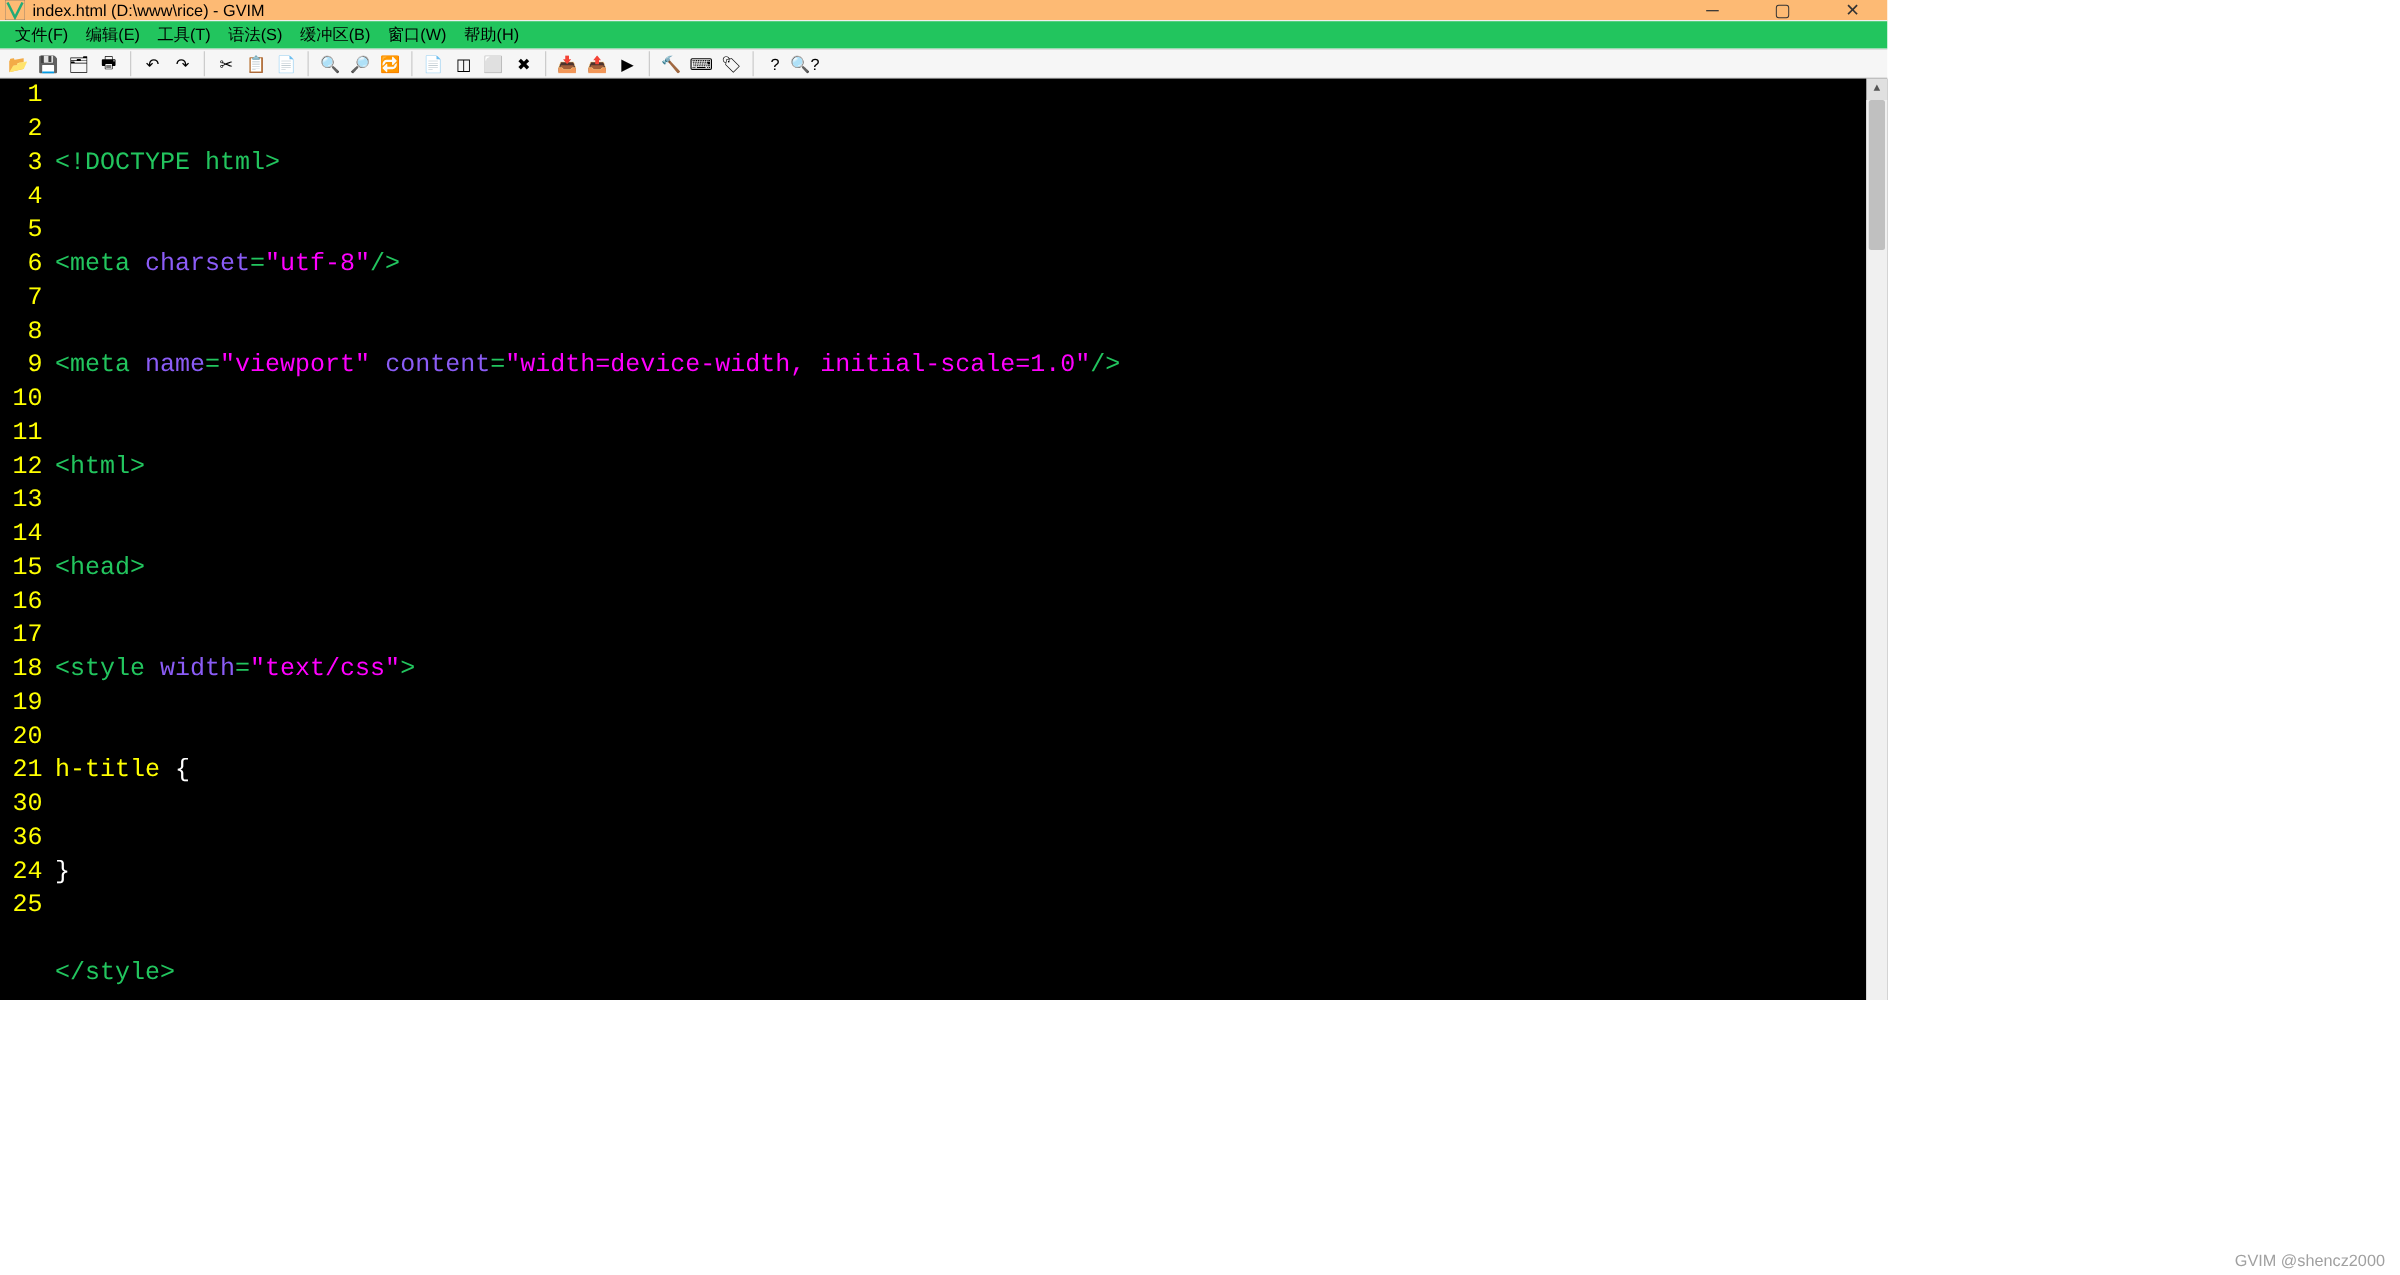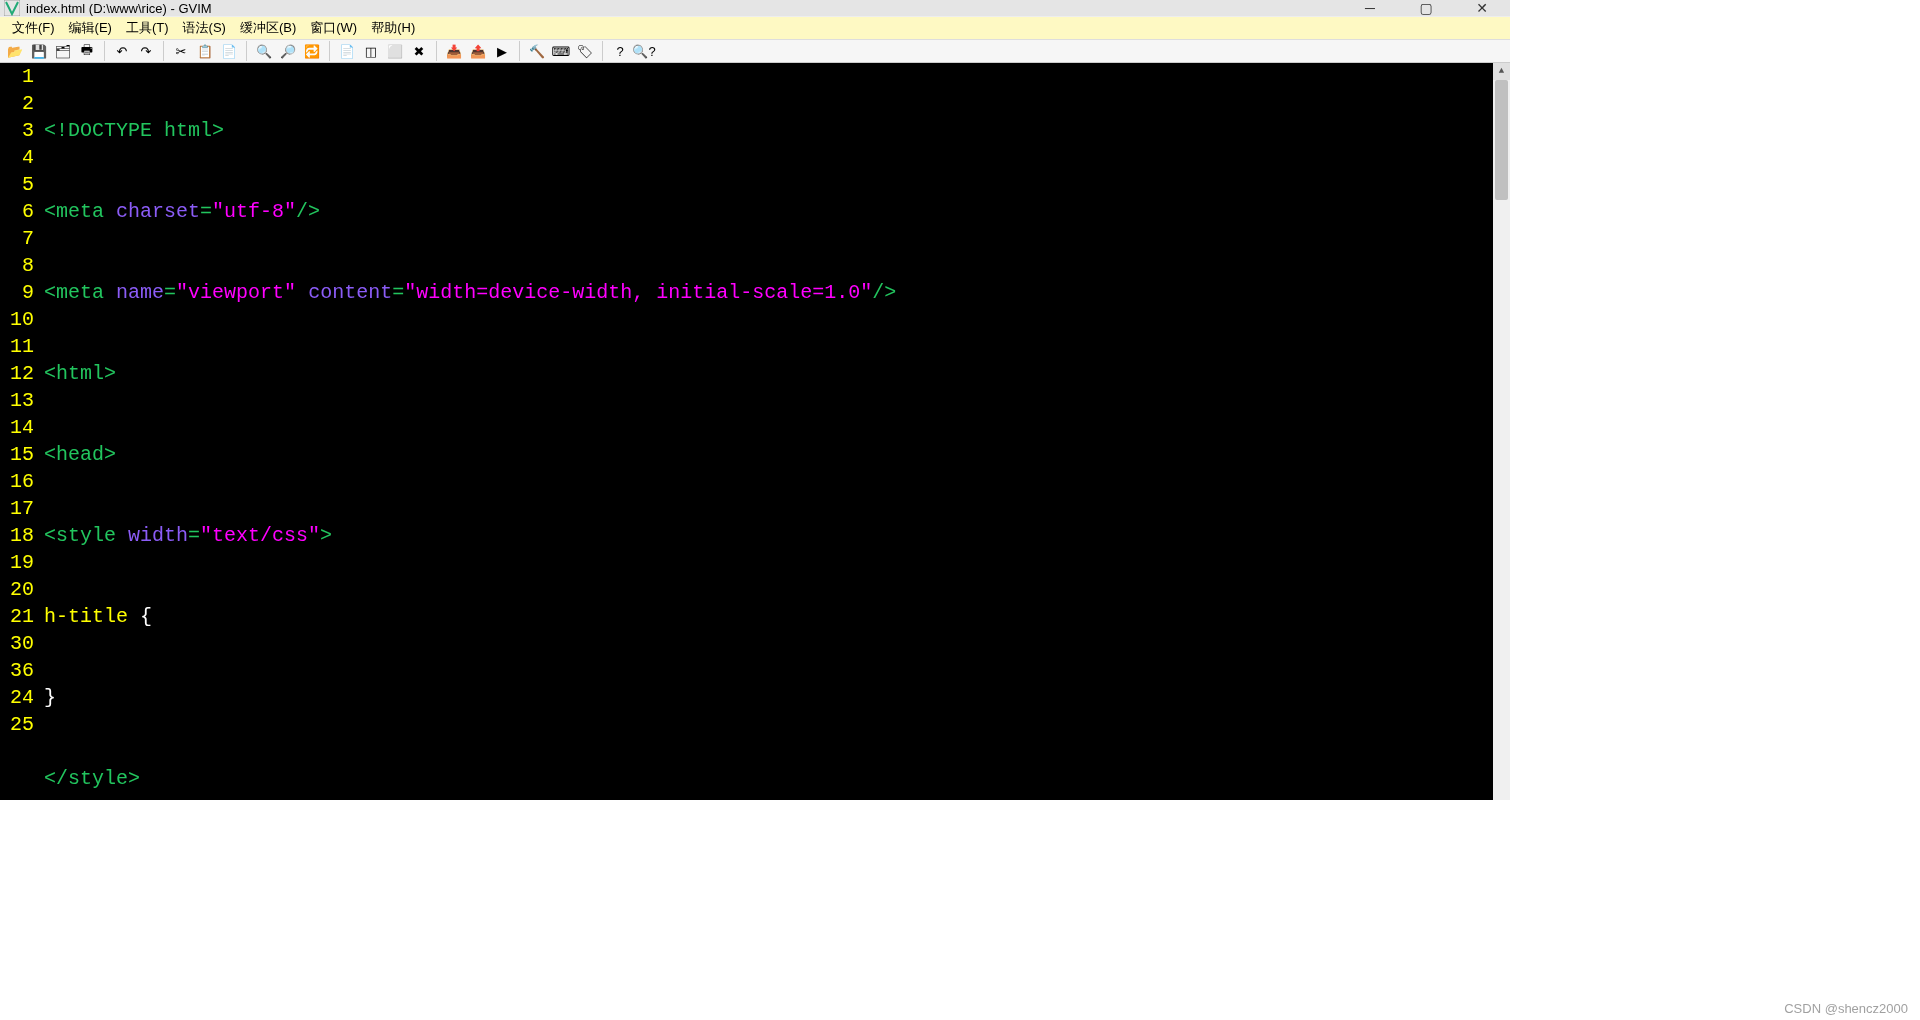--- a/index.html
+++ b/index.html
@@ -10,40 +10,40 @@
   height: 800px;
   overflow: hidden;
   display: flex;
   flex-direction: column;
 }
 .titlebar {
   height: 30px;
   display: flex;
   align-items: center;
   padding: 0 4px;
-  background: #e5e5e5;
+  background: #fdba74;
   border-bottom: 1px solid #eee;
 }
 .titlebar .icon {
   width: 16px; height: 16px;
   margin-right: 6px;
   display: inline-flex;
 }
 .titlebar .title { font-size: 13px; color: #000; flex: 1; }
 .titlebar .win-controls { display: flex; gap: 24px; padding-right: 8px; }
 .titlebar .win-controls span { font-size: 14px; color: #333; width: 32px; text-align: center; cursor: default; font-family: "Segoe UI Symbol", sans-serif; }
 .menubar {
   height: 24px;
   display: flex;
   align-items: center;
   gap: 2px;
   padding: 0 6px;
   font-size: 13px;
   color: #000;
-  background: #fef9c3;
+  background: #22c55e;
 }
 .menubar .menu-item { padding: 2px 6px; }
 .toolbar {
   height: 28px;
   display: flex;
   align-items: center;
   padding: 0 4px;
   background: #f6f6f6;
   border-top: 1px solid #ddd;
   border-bottom: 1px solid #ccc;
@@ -202,13 +202,13 @@
   </div>
   <div class="scrollbar">
     <div class="arrow">▲</div>
     <div class="track">
         <div class="thumb"></div>
       </div>
 
   </div>
 </div>
 
-<div class="watermark">CSDN @shencz2000</div>
+<div class="watermark">GVIM @shencz2000</div>
 
 </body></html>

